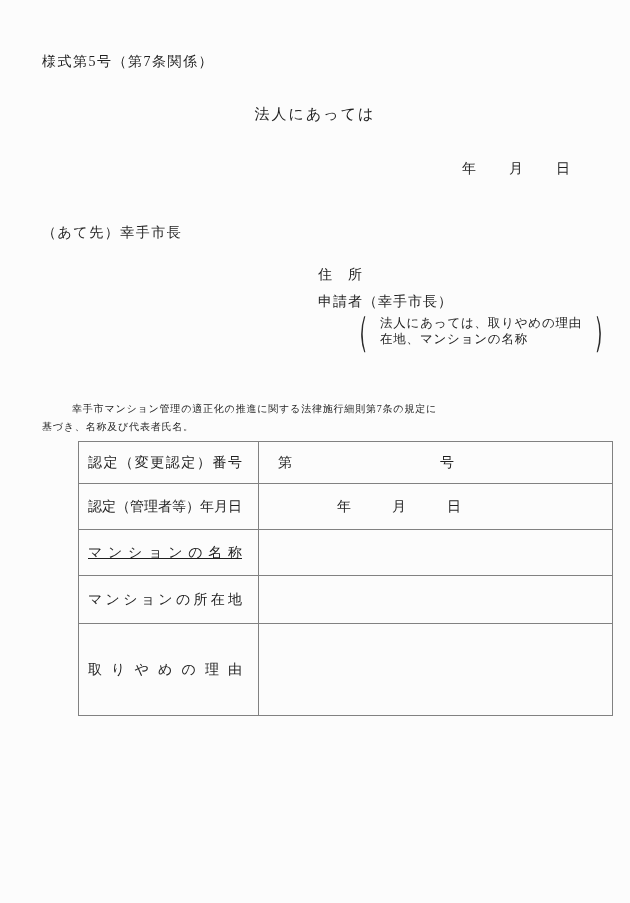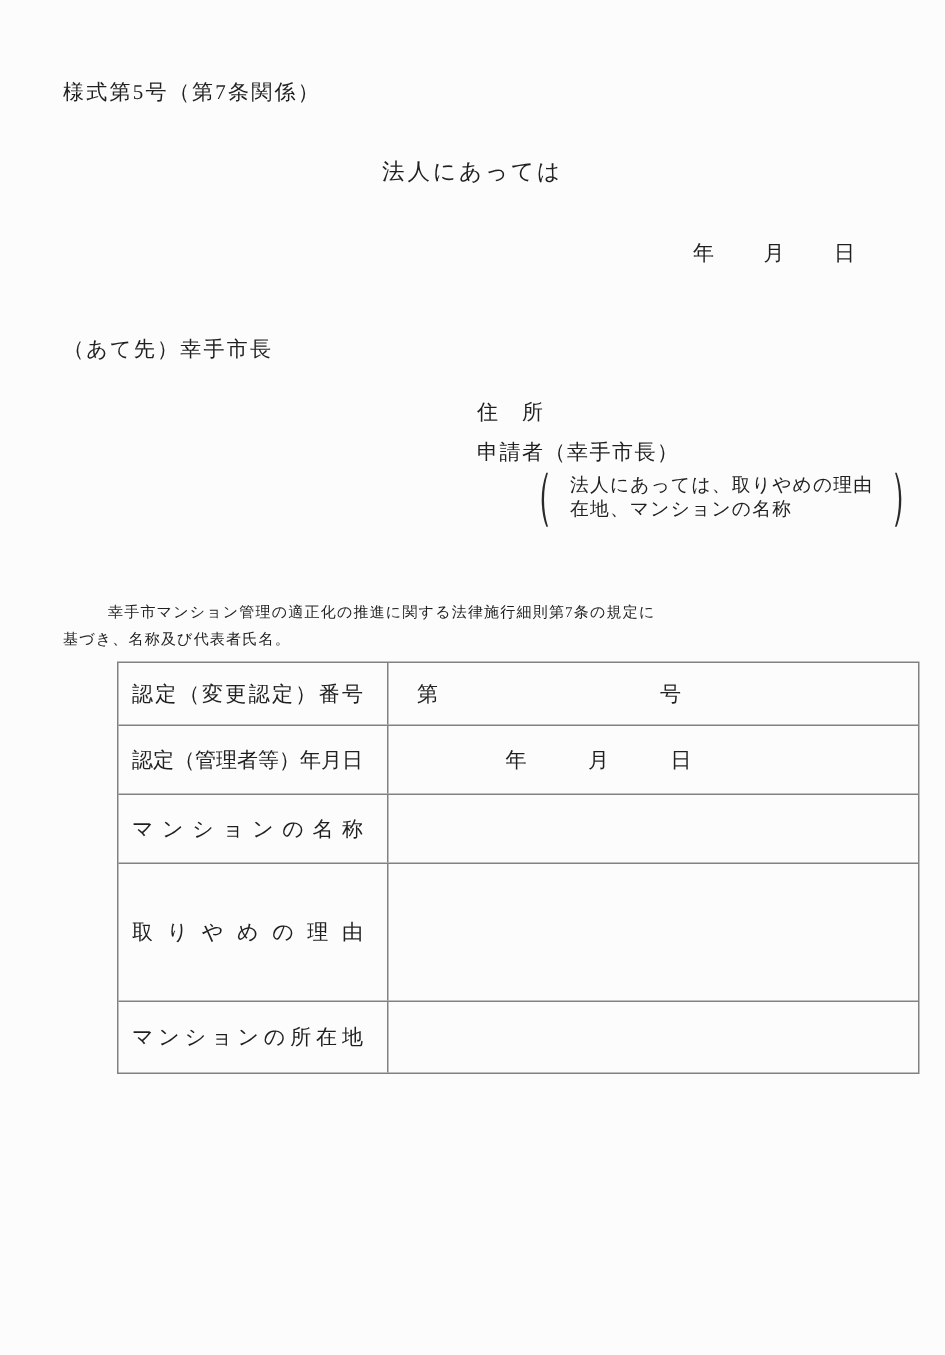--- a/index.html
+++ b/index.html
@@ -112,21 +112,21 @@
   }
   .value-cell {
     flex: 1;
     display: flex;
     align-items: center;
     font-size: 14px;
     box-sizing: border-box;
   }
   .h-r1 { height: 41px; }
   .h-r2 { height: 45px; }
-  .h-r3 { height: 45px; }
+  .h-r3 { height: 45px; text-decoration: underline; }
   .h-r4 { height: 47px; }
   .h-r5 { height: 91px; }
 
   .vc-number { padding-left: 19px; }
   .vc-number .num-suffix { margin-left: 148px; }
   .vc-date { padding-left: 78px; gap: 41px; }
 </style>
 </head>
 <body>
 
@@ -187,32 +187,32 @@
 
     <div class="t-row h-r3">
       <div class="label-cell">
         <span class="jlabel">マンションの名称</span>
       </div>
       <div class="value-cell">
         <span></span>
       </div>
     </div>
 
-    <div class="t-row h-r5">
-      <div class="label-cell">
-        <span class="jlabel">取りやめの理由</span>
+    <div class="t-row h-r4">
+      <div class="label-cell">
+        <span class="jlabel">マンションの所在地</span>
       </div>
       <div class="value-cell">
         <span></span>
       </div>
     </div>
 
-    <div class="t-row h-r4">
-      <div class="label-cell">
-        <span class="jlabel">マンションの所在地</span>
+    <div class="t-row h-r5">
+      <div class="label-cell">
+        <span class="jlabel">取りやめの理由</span>
       </div>
       <div class="value-cell">
         <span></span>
       </div>
     </div>
 
   </div>
 
 </div>
 

